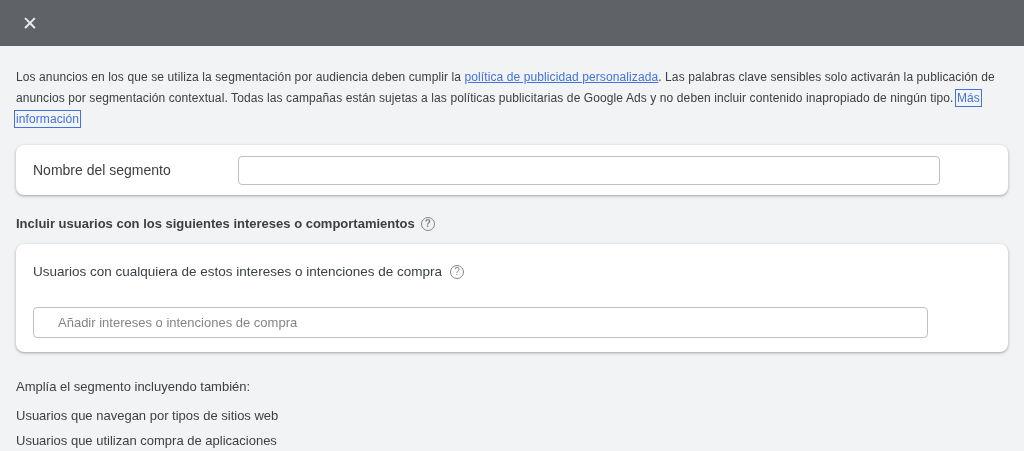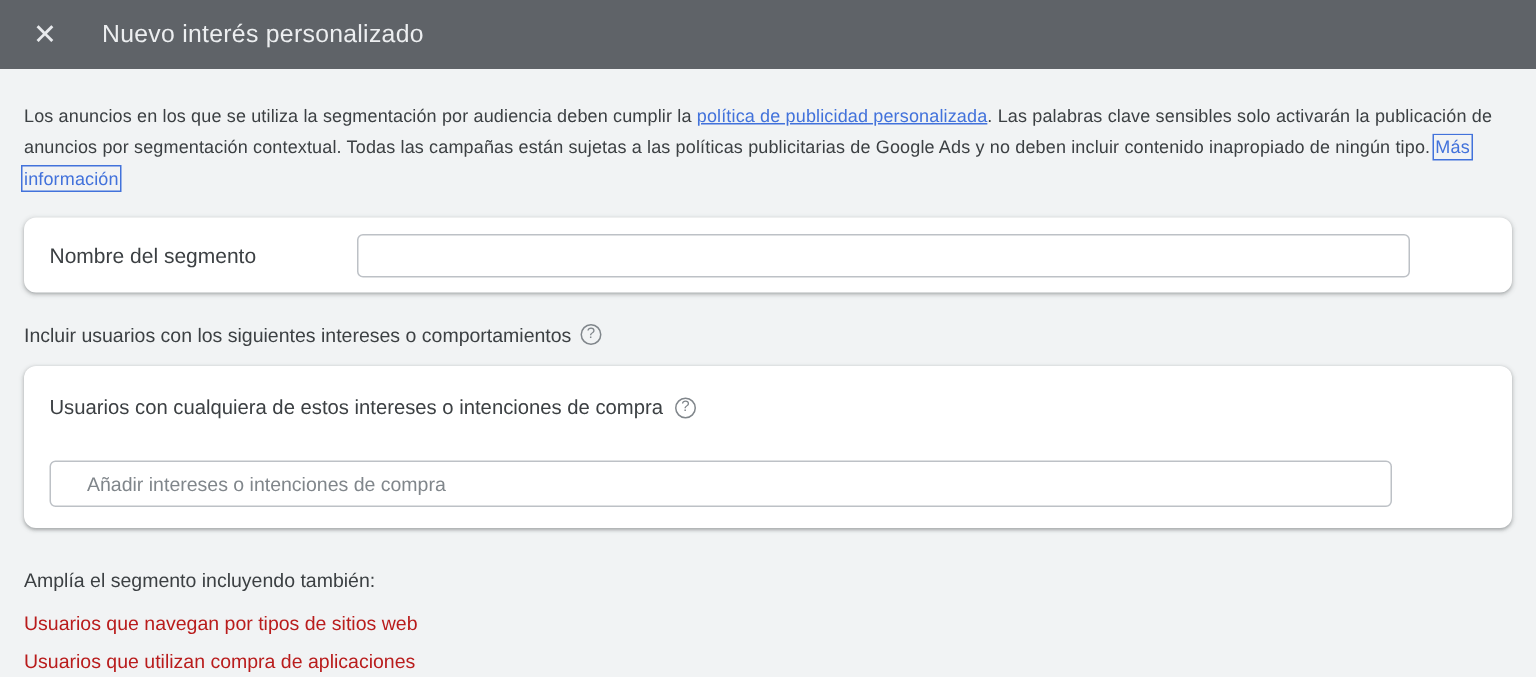--- a/index.html
+++ b/index.html
@@ -87,21 +87,23 @@
     outline: none;
   }
   .text-input::placeholder { color: #80868b; opacity: 1; }
   .name-input { width: 702px; }
   
   .section-label {
     margin: 21px 16px 0 16px;
     font-size: 13px;
     color: #3c4043;
     display: flex;
+    align-items: center;
     gap: 6px;
+    font-weight: bold;
   }
   .help-icon {
     width: 14px; height: 14px;
     border: 1px solid #80868b;
     border-radius: 50%;
     color: #80868b;
     font-size: 10px;
     line-height: 12px;
     text-align: center;
     display: inline-block;
@@ -128,33 +130,32 @@
     font-size: 13px;
     color: #3c4043;
   }
   .expand-links {
     margin: 14px 16px 0 16px;
     display: flex;
     flex-direction: column;
     gap: 10px;
   }
   .expand-link {
-    color: #b91c1c;
+    color: #404040;
     font-size: 13px;
     text-decoration: none;
     cursor: pointer;
     width: fit-content;
   }
 </style>
 </head>
 <body>
 
 <div class="app-header">
   <span class="close-btn">✕</span>
-  <span class="header-title">Nuevo interés personalizado</span>
 </div>
 
 <p class="disclaimer"><span>Los anuncios en los que se utiliza la segmentación por audiencia deben cumplir la </span><a class="inline-link">política de publicidad personalizada</a><span>. Las palabras clave sensibles solo activarán la publicación de anuncios por segmentación contextual. Todas las campañas están sujetas a las políticas publicitarias de Google Ads y no deben incluir contenido inapropiado de ningún tipo. </span><a class="more-info-link">Más información</a></p>
 
 <div class="card card-name">
   <span class="field-label">Nombre del segmento</span>
   <input class="text-input name-input" type="text" value="" style="">
 </div>
 
 <div class="section-label">

